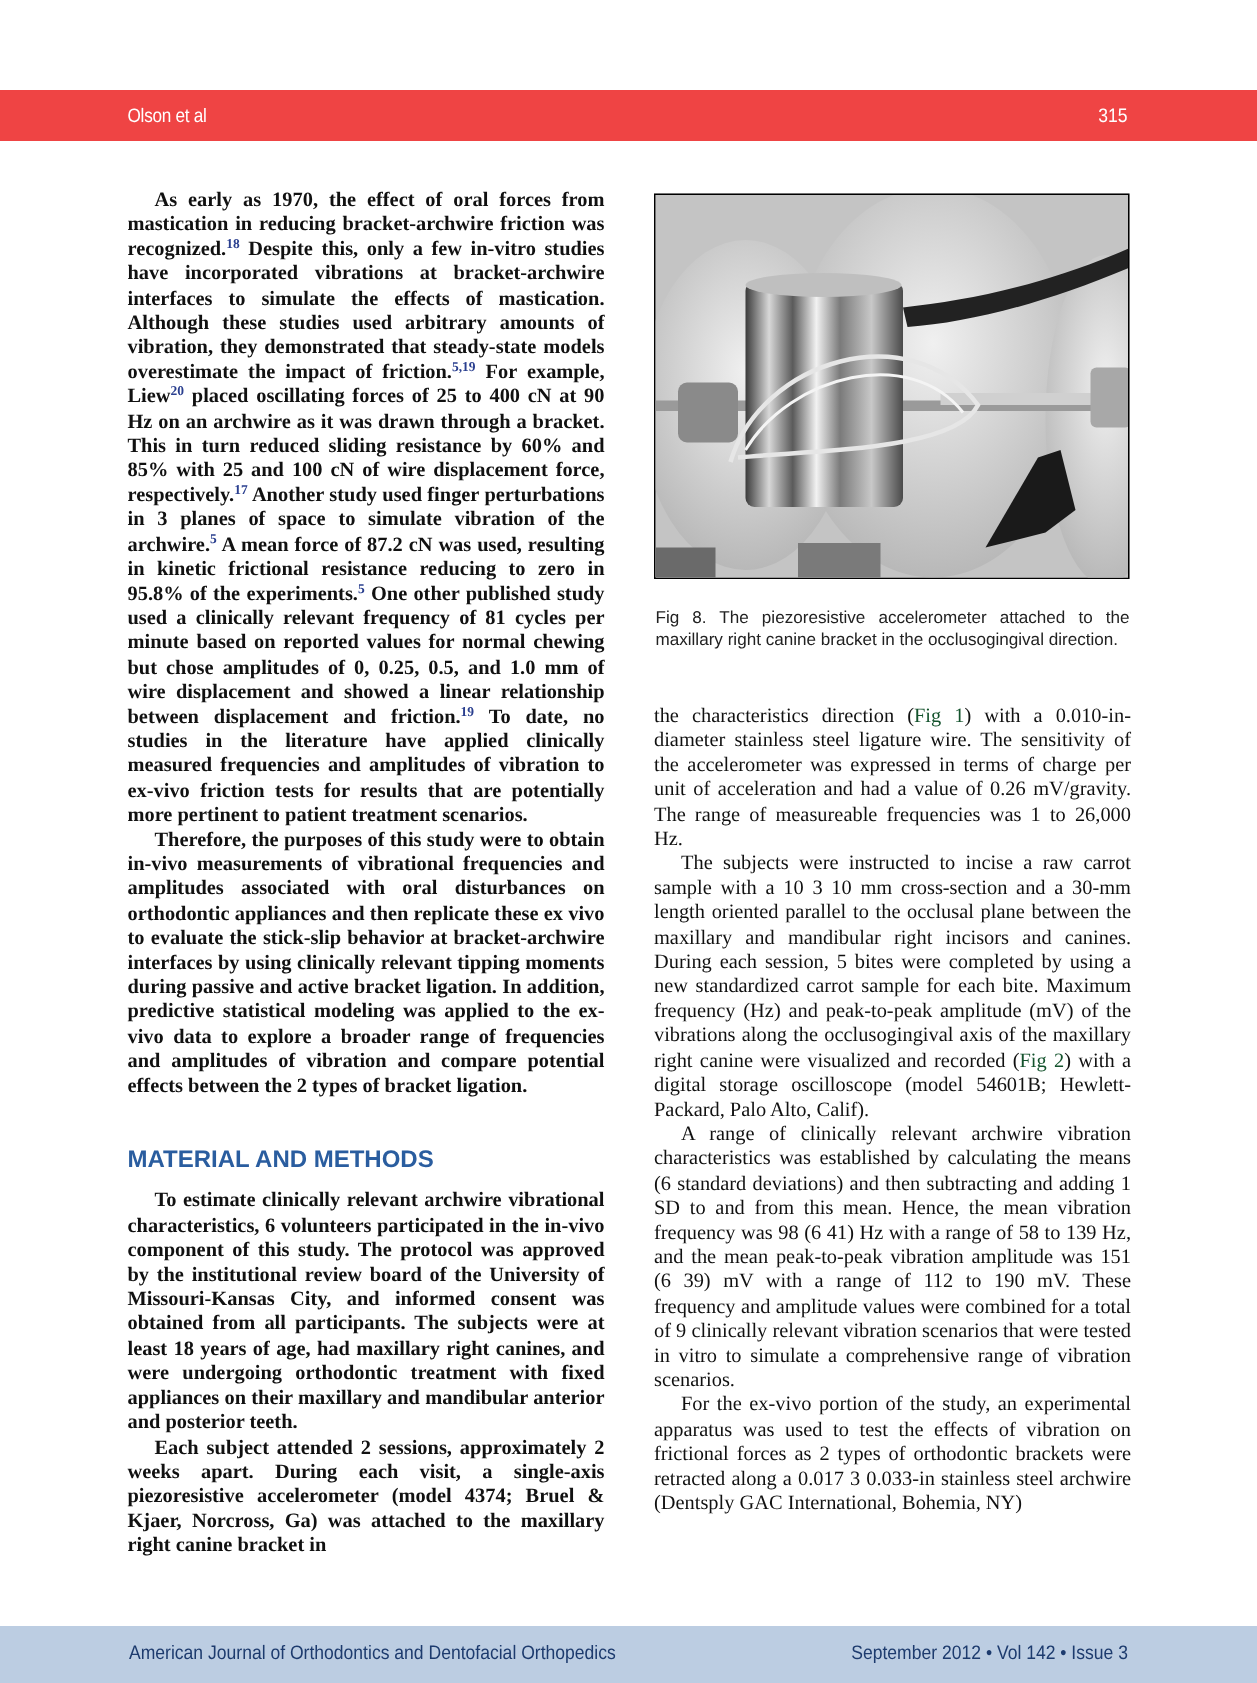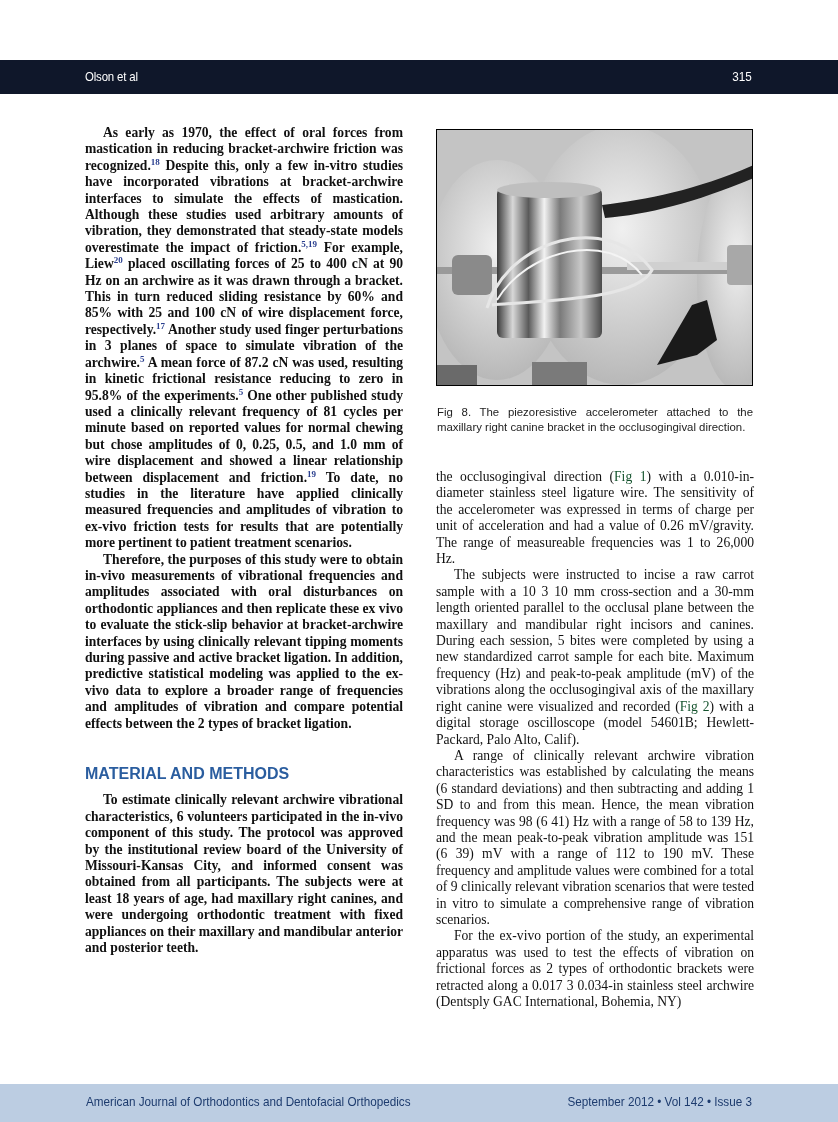--- a/index.html
+++ b/index.html
@@ -1,17 +1,17 @@
 <!DOCTYPE html>
 <html><head>
 <meta charset="utf-8">
 <style>
   html, body { margin: 0; padding: 0; background: #ffffff; }
   body { width: 838px; height: 1122px; position: relative; overflow: hidden; font-family: "Liberation Serif", serif; color: #111; }
-  .header-bar { position: absolute; left: 0; top: 60px; width: 838px; height: 34px; background: #0f172a; color: #fff; font-family: "Liberation Sans", sans-serif; font-size: 13px; }
+  .header-bar { position: absolute; left: 0; top: 60px; width: 838px; height: 34px; background: #ef4444; color: #fff; font-family: "Liberation Sans", sans-serif; font-size: 13px; }
   .header-bar .author { position: absolute; left: 85px; top: 9px; letter-spacing: -0.2px; transform: scaleX(0.88); transform-origin: left; }
   .header-bar .pageno { position: absolute; right: 86px; top: 9px; transform: scaleX(0.9); transform-origin: right; }
   .col { position: absolute; width: 318px; font-size: 13.6px; line-height: 16.4px; text-align: justify; hyphens: none; }
   .col-left { left: 85px; top: 125px; font-weight: bold; }
   .col-right { left: 436px; top: 469px; }
   .col p { margin: 0; text-indent: 18px; }
   .col p.noindent { text-indent: 0; }
   sup { font-size: 9px; line-height: 0; color: #2a3f8f; vertical-align: 5px; }
   .ref { color: #14532d; }
   .section-heading { font-family: "Liberation Sans", sans-serif; font-size: 16px; color: #2a5d9f; margin: 34px 0 10px 0; letter-spacing: 0; text-indent: 0; }
@@ -27,20 +27,21 @@
 <div class="header-bar">
   <span class="author">Olson et al</span>
   <span class="pageno">315</span>
 </div>
 
 <div class="col col-left">
   <p><span>As early as 1970, the effect of oral forces from mastication in reducing bracket-archwire friction was recognized.</span><sup>18</sup><span> Despite this, only a few in-vitro studies have incorporated vibrations at bracket-archwire interfaces to simulate the effects of mastication. Although these studies used arbitrary amounts of vibration, they demonstrated that steady-state models overestimate the impact of friction.</span><sup>5,19</sup><span> For example, Liew</span><sup>20</sup><span> placed oscillating forces of 25 to 400 cN at 90 Hz on an archwire as it was drawn through a bracket. This in turn reduced sliding resistance by 60% and 85% with 25 and 100 cN of wire displacement force, respectively.</span><sup>17</sup><span> Another study used finger perturbations in 3 planes of space to simulate vibration of the archwire.</span><sup>5</sup><span> A mean force of 87.2 cN was used, resulting in kinetic frictional resistance reducing to zero in 95.8% of the experiments.</span><sup>5</sup><span> One other published study used a clinically relevant frequency of 81 cycles per minute based on reported values for normal chewing but chose amplitudes of 0, 0.25, 0.5, and 1.0 mm of wire displacement and showed a linear relationship between displacement and friction.</span><sup>19</sup><span> To date, no studies in the literature have applied clinically measured frequencies and amplitudes of vibration to ex-vivo friction tests for results that are potentially more pertinent to patient treatment scenarios.</span></p>
   <p>Therefore, the purposes of this study were to obtain in-vivo measurements of vibrational frequencies and amplitudes associated with oral disturbances on orthodontic appliances and then replicate these ex vivo to evaluate the stick-slip behavior at bracket-archwire interfaces by using clinically relevant tipping moments during passive and active bracket ligation. In addition, predictive statistical modeling was applied to the ex-vivo data to explore a broader range of frequencies and amplitudes of vibration and compare potential effects between the 2 types of bracket ligation.</p>
   <div class="section-heading">MATERIAL AND METHODS</div>
   <p>To estimate clinically relevant archwire vibrational characteristics, 6 volunteers participated in the in-vivo component of this study. The protocol was approved by the institutional review board of the University of Missouri-Kansas City, and informed consent was obtained from all participants. The subjects were at least 18 years of age, had maxillary right canines, and were undergoing orthodontic treatment with fixed appliances on their maxillary and mandibular anterior and posterior teeth.</p>
+  <p>Each subject attended 2 sessions, approximately 2 weeks apart. During each visit, a single-axis piezoresistive accelerometer (model 4374; Bruel &amp; Kjaer, Norcross, Ga) was attached to the maxillary right canine bracket in</p>
 </div>
 
 <div class="figure">
   <svg width="317" height="257" viewBox="0 0 317 257">
     <defs>
       <linearGradient id="cyl" x1="0" x2="1" y1="0" y2="0">
         <stop offset="0" stop-color="#3a3a3a"></stop>
         <stop offset="0.15" stop-color="#d8d8d8"></stop>
         <stop offset="0.3" stop-color="#5a5a5a"></stop>
         <stop offset="0.45" stop-color="#f2f2f2"></stop>
@@ -68,22 +69,22 @@
     <rect x="15" y="125" width="40" height="40" rx="6" fill="#8a8a8a"></rect>
     <rect x="290" y="115" width="27" height="40" rx="4" fill="#a8a8a8"></rect>
     <rect x="0" y="235" width="40" height="22" fill="#6a6a6a"></rect>
     <rect x="95" y="232" width="55" height="25" fill="#7a7a7a"></rect>
   </svg>
 </div>
 
 <div class="caption">Fig 8. The piezoresistive accelerometer attached to the maxillary right canine bracket in the occlusogingival direction.</div>
 
 <div class="col col-right">
-  <p class="noindent"><span>the occlusogingival direction (</span><span class="ref">Fig 1</span><span>) with a 0.010-in-diameter stainless steel ligature wire. The sensitivity of the accelerometer was expressed in terms of charge per unit of acceleration and had a value of 0.26 mV/gravity. The range of measureable frequencies was 1 to 26,000 Hz.</span></p>
+  <p class="noindent"><span>the characteristics direction (</span><span class="ref">Fig 1</span><span>) with a 0.010-in-diameter stainless steel ligature wire. The sensitivity of the accelerometer was expressed in terms of charge per unit of acceleration and had a value of 0.26 mV/gravity. The range of measureable frequencies was 1 to 26,000 Hz.</span></p>
   <p><span>The subjects were instructed to incise a raw carrot sample with a 10 3 10 mm cross-section and a 30-mm length oriented parallel to the occlusal plane between the maxillary and mandibular right incisors and canines. During each session, 5 bites were completed by using a new standardized carrot sample for each bite. Maximum frequency (Hz) and peak-to-peak amplitude (mV) of the vibrations along the occlusogingival axis of the maxillary right canine were visualized and recorded (</span><span class="ref">Fig 2</span><span>) with a digital storage oscilloscope (model 54601B; Hewlett-Packard, Palo Alto, Calif).</span></p>
   <p>A range of clinically relevant archwire vibration characteristics was established by calculating the means (6 standard deviations) and then subtracting and adding 1 SD to and from this mean. Hence, the mean vibration frequency was 98 (6 41) Hz with a range of 58 to 139 Hz, and the mean peak-to-peak vibration amplitude was 151 (6 39) mV with a range of 112 to 190 mV. These frequency and amplitude values were combined for a total of 9 clinically relevant vibration scenarios that were tested in vitro to simulate a comprehensive range of vibration scenarios.</p>
-  <p>For the ex-vivo portion of the study, an experimental apparatus was used to test the effects of vibration on frictional forces as 2 types of orthodontic brackets were retracted along a 0.017 3 0.034-in stainless steel archwire (Dentsply GAC International, Bohemia, NY)</p>
+  <p>For the ex-vivo portion of the study, an experimental apparatus was used to test the effects of vibration on frictional forces as 2 types of orthodontic brackets were retracted along a 0.017 3 0.033-in stainless steel archwire (Dentsply GAC International, Bohemia, NY)</p>
 </div>
 
 <div class="footer-bar">
   <span class="journal">American Journal of Orthodontics and Dentofacial Orthopedics</span>
   <span class="issue">September 2012 • Vol 142 • Issue 3</span>
 </div>
 
 </body></html>

